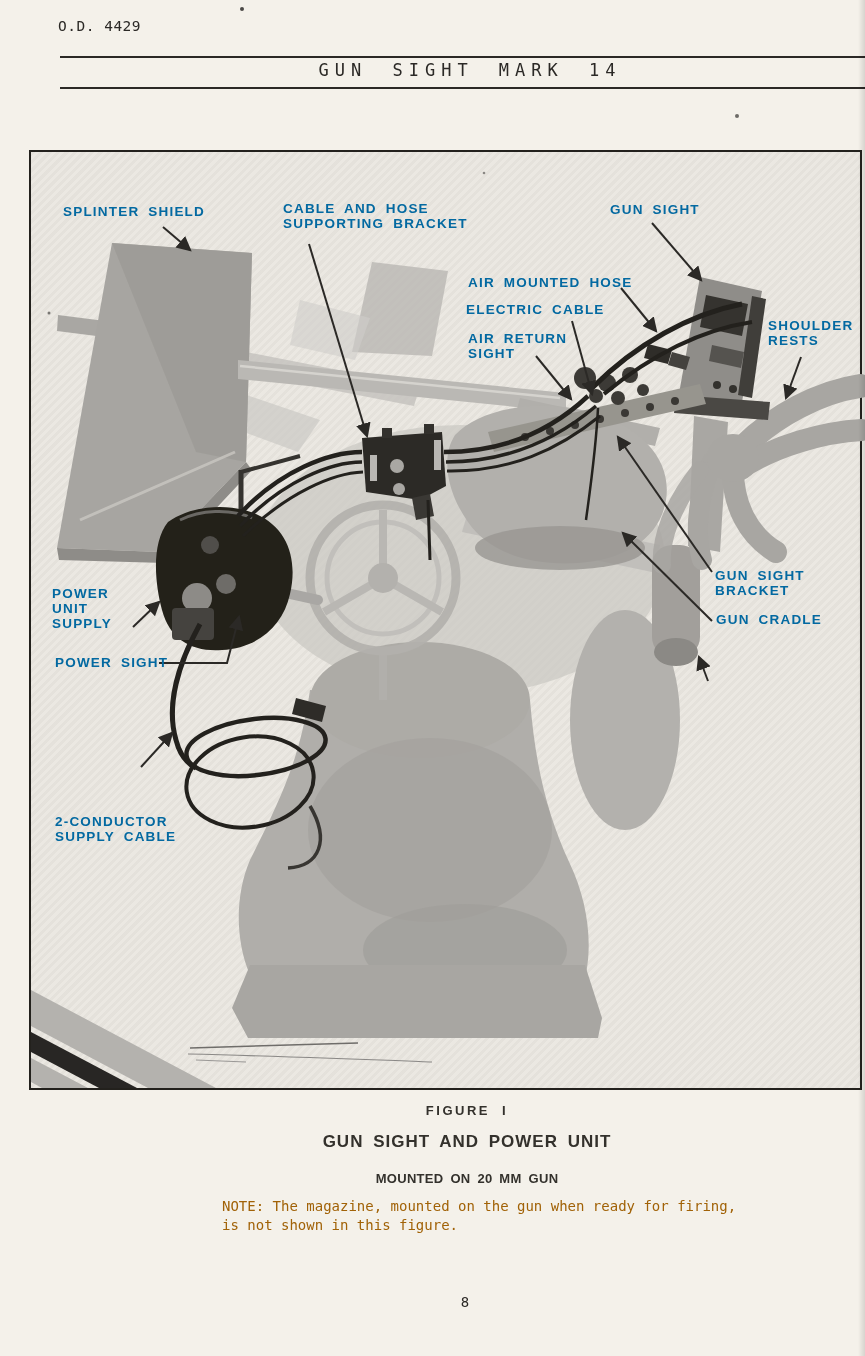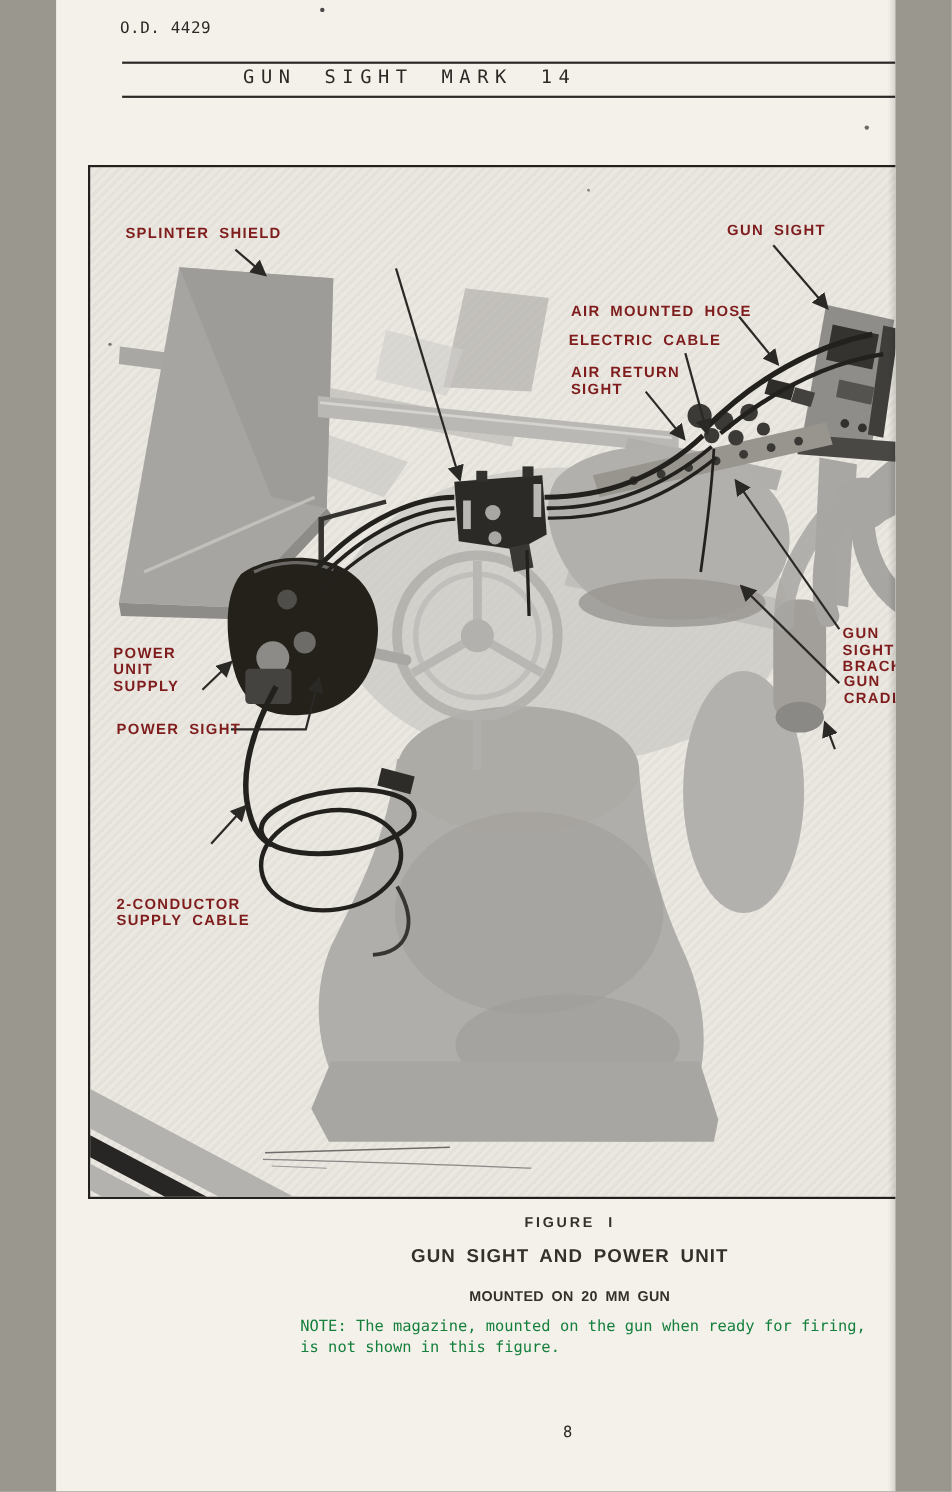--- a/index.html
+++ b/index.html
@@ -1,52 +1,52 @@
 <!DOCTYPE html>
 <html><head>
 <meta charset="utf-8">
 <style>
   html,body{margin:0;padding:0;background:#9a978f;}
   .page{
-    position:relative;width:742px;height:1356px;margin:0 auto;
+    position:relative;width:865px;height:1356px;margin:0 auto;
     background:#f4f1ea;overflow:hidden;
-    font-family:"Liberation Sans",sans-serif;color:#2b2926;padding-left:21px;
+    font-family:"Liberation Sans",sans-serif;color:#2b2926;
   }
   .page::after{
     content:"";position:absolute;right:0;top:0;bottom:0;width:7px;
     background:linear-gradient(to right,rgba(0,0,0,0),rgba(0,0,0,0.12));
     pointer-events:none;
   }
   .mono{font-family:"DejaVu Sans Mono","Liberation Mono",monospace;}
   .doc-number{position:absolute;left:58px;top:18px;font-size:14.5px;letter-spacing:.5px;}
   .rule{position:absolute;left:60px;right:0;height:2px;background:#2b2926;}
   .rule-top{top:56px;}
   .rule-bottom{top:87px;}
   .header-title{
-    position:absolute;left:170px;top:60px;width:600px;text-align:left;
+    position:absolute;left:170px;top:60px;width:600px;text-align:center;
     font-size:17px;letter-spacing:6px;word-spacing:9px;white-space:nowrap;
   }
   .figure-box{
     position:absolute;left:29px;top:150px;width:829px;height:936px;
     border:2px solid #23211d;background:#ebe8e2;
     background-image:repeating-linear-gradient(135deg,rgba(110,105,95,0.05) 0 3px,rgba(0,0,0,0) 3px 6px);
   }
   svg.illustration{position:absolute;left:0;top:0;width:865px;height:1356px;pointer-events:none;}
   .callout{
     position:absolute;white-space:pre-line;
     font-size:13.5px;line-height:15px;font-weight:700;
-    letter-spacing:1.2px;word-spacing:4px;color:#7f1d1d;
+    letter-spacing:1.2px;word-spacing:4px;color:#0369a1;
   }
   .caption{position:absolute;left:67px;width:800px;text-align:center;color:#33312c;}
   .caption-figno{top:1103px;font-size:13px;font-weight:700;letter-spacing:2.5px;word-spacing:6px;}
   .caption-title{top:1132px;font-size:17px;font-weight:700;letter-spacing:1px;word-spacing:4px;}
   .caption-sub{top:1171px;font-size:13px;font-weight:700;letter-spacing:.3px;word-spacing:3px;}
   .note{
     position:absolute;left:222px;top:1197px;width:560px;
-    font-size:14px;line-height:19px;white-space:pre-line;color:#15803d;
+    font-size:14px;line-height:19px;white-space:pre-line;color:#a16207;
   }
   .page-number{position:absolute;left:430px;top:1294px;width:70px;text-align:center;font-size:14px;}
 </style>
 </head>
 <body>
 
 <div class="page">
 
   <div class="doc-number mono">O.D. 4429</div>
   <div class="rule rule-top"></div>
@@ -222,20 +222,22 @@
 
     <g fill="#4a4846">
       <circle cx="242" cy="9" r="2"></circle>
       <circle cx="737" cy="116" r="2" opacity="0.8"></circle>
       <circle cx="49" cy="313" r="1.5" opacity="0.7"></circle>
       <circle cx="484" cy="173" r="1.3" opacity="0.6"></circle>
     </g>
   </svg>
 
   <div class="callout" style="left:63px;top:204px">SPLINTER SHIELD</div>
+  <div class="callout" style="left:283px;top:201px">CABLE AND HOSE
+SUPPORTING BRACKET</div>
   <div class="callout" style="left:610px;top:202px">GUN SIGHT</div>
   <div class="callout" style="left:468px;top:275px">AIR MOUNTED HOSE</div>
   <div class="callout" style="left:466px;top:302px">ELECTRIC CABLE</div>
   <div class="callout" style="left:468px;top:331px">AIR RETURN
 SIGHT</div>
   <div class="callout" style="left:768px;top:318px">SHOULDER
 RESTS</div>
   <div class="callout" style="left:52px;top:586px">POWER
 UNIT
 SUPPLY</div>

